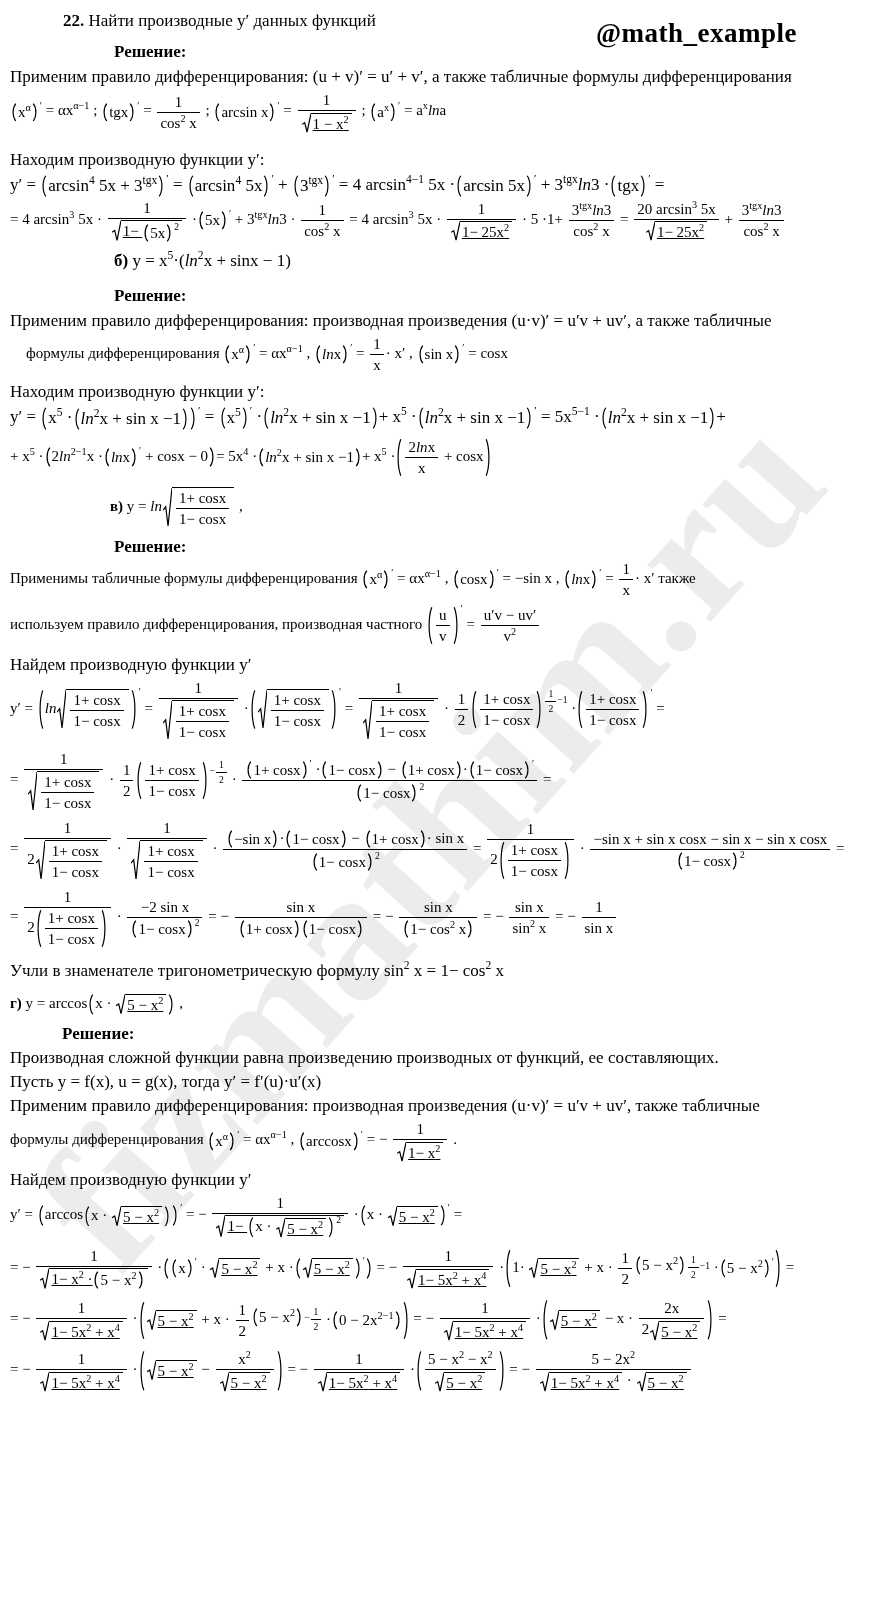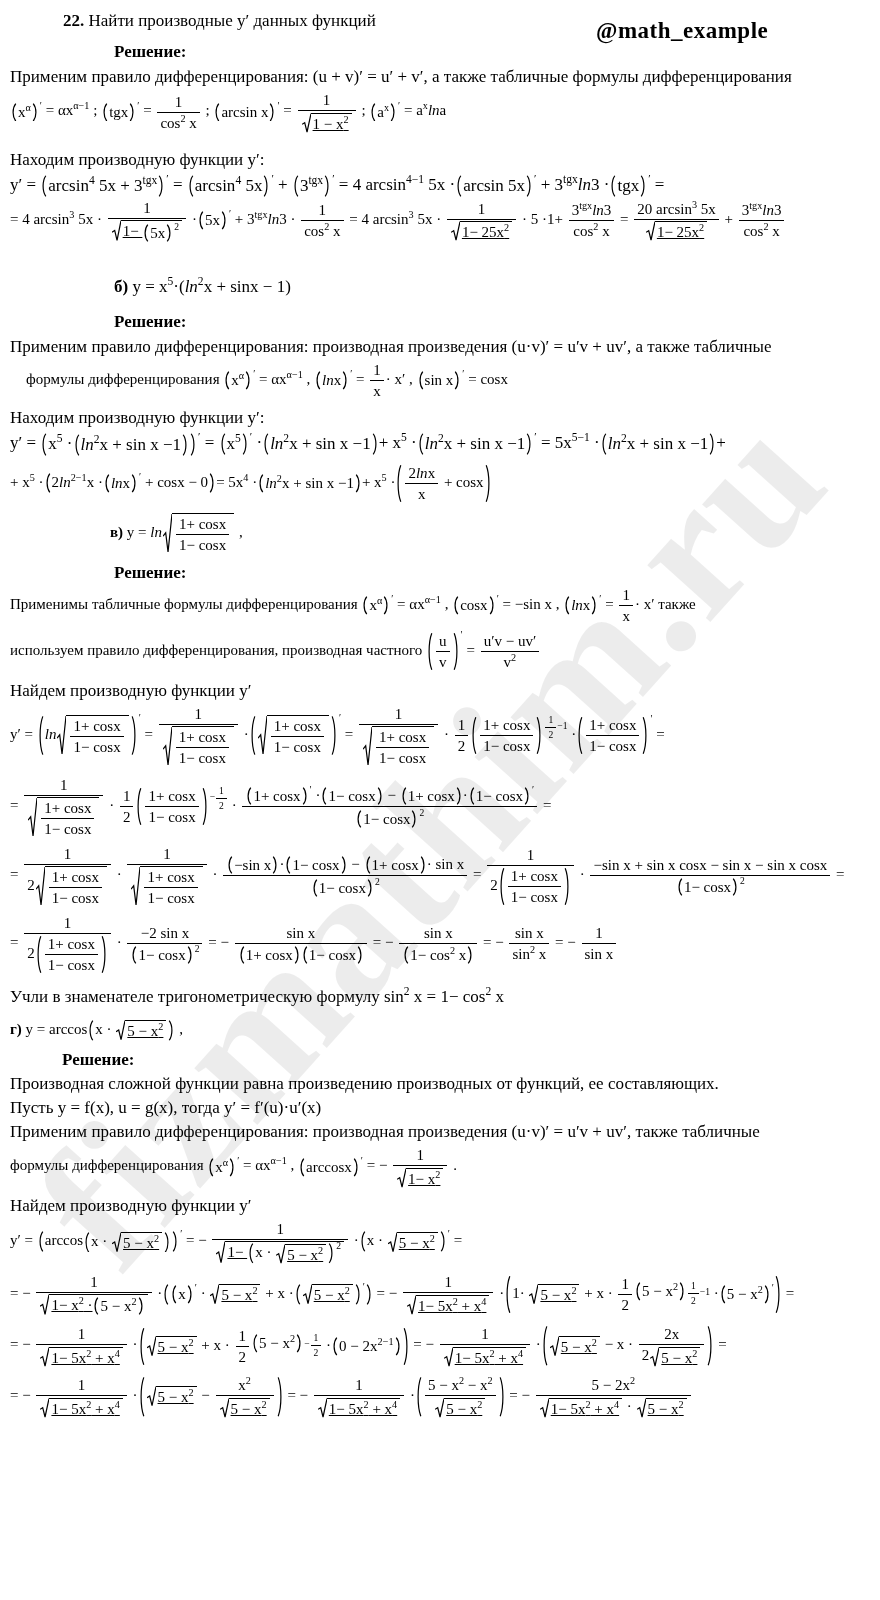--- a/index.html
+++ b/index.html
@@ -10,21 +10,21 @@
   }
   #wm{
     position:absolute;left:430px;top:840px;z-index:0;
     transform:translate(-50%,-50%) rotate(-48deg);
     font-size:185px;font-weight:bold;white-space:nowrap;
     color:rgba(0,0,0,0.075);letter-spacing:2px;
     font-family:"Liberation Serif", serif;
   }
   #handle{
     position:absolute;left:596px;top:18px;z-index:2;
-    font-size:23px;font-weight:bold;letter-spacing:0.5px;
+    font-size:27px;font-weight:bold;letter-spacing:0.5px;
   }
   #doc{position:relative;z-index:1;padding:6px 6px 0 10px;}
   .line{font-size:17px;line-height:1.3;margin:2px 0;white-space:pre-wrap;}
   .line.cm{font-size:15px;white-space:nowrap;line-height:1.25;}
   .mbold{font-weight:bold;}
   .mital{font-style:italic;}
   sup.msup{font-size:68%;vertical-align:super;line-height:1;}
   
   .mf{display:inline-flex;flex-direction:column;vertical-align:middle;
       text-align:center;margin:0 2px;line-height:1.2;}
@@ -214,21 +214,21 @@
               <svg viewBox="0 0 10 30" preserveAspectRatio="none">
                 <path d="M0 17 L3 14.5 L5.6 28.5 L10 0.8" fill="none" stroke="#000" stroke-width="1.2" vector-effect="non-scaling-stroke"></path>
               </svg>
             </span>
             <span class="rdc">1− 25x<sup class="msup">2</sup></span>
           </span></span>
       </span> + <span class="mf">
         <span class="num">3<sup class="msup">tgx</sup><span class="mital">ln</span>3</span>
         <span class="den">cos<sup class="msup">2</sup> x</span>
       </span></div>
-    <div class="line" style="padding-left: 104px; margin-top: 34px;"><span class="mbold">б)</span> y = x<sup class="msup">5</sup>·(<span class="mital">ln</span><sup class="msup">2</sup>x + sinx − 1)</div>
+    <div class="line" style="padding-left: 104px; margin-top: 8px;"><span class="mbold">б)</span> y = x<sup class="msup">5</sup>·(<span class="mital">ln</span><sup class="msup">2</sup>x + sinx − 1)</div>
     <div class="line" style="padding-left: 104px; margin-top: 13px;"><span class="mbold">Решение:</span></div>
     <div class="line" style="padding-left: 0px; margin-top: 3px;">Применим правило дифференцирования: производная произведения (u·v)′ = u′v + uv′, а также табличные</div>
     <div class="line cm" style="padding-left: 0px; margin-top: 3px; margin-left: 16px;">формулы дифференцирования <span class="gs">
         <span class="mb">
           <span class="stry parw">
             <svg viewBox="0 0 10 30" preserveAspectRatio="none">
               <path d="M8 1 C 2 8, 2 22, 8 29" fill="none" stroke="#000" stroke-width="1.2" vector-effect="non-scaling-stroke"></path>
             </svg>
           </span>
           <span class="inner">x<sup class="msup">α</sup></span>

